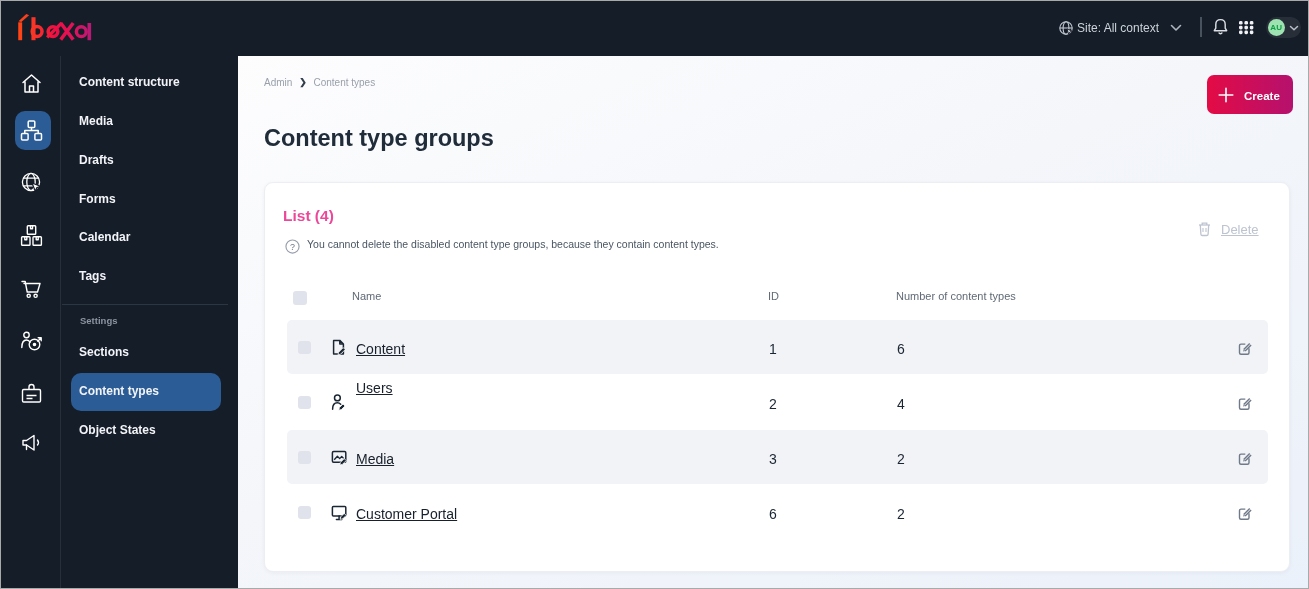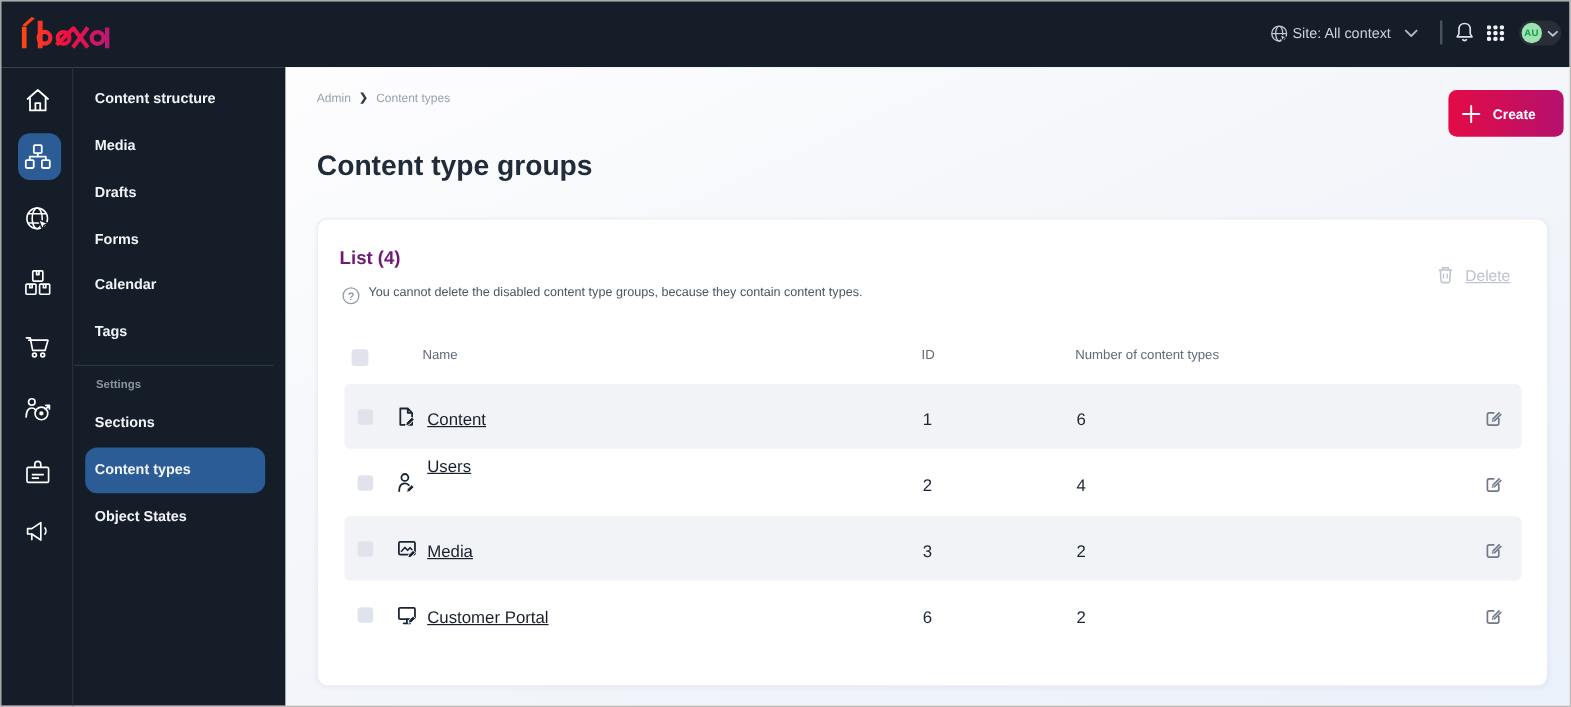--- a/index.html
+++ b/index.html
@@ -31,29 +31,29 @@
   .mitem { position:absolute; left:18px; font-size:12px; font-weight:bold; color:#f2f4f7; }
   #pdivider { position:absolute; left:1px; top:248px; width:166px; height:1px; background:#2c3542; }
   #settingslbl { position:absolute; left:19px; top:259px; font-size:9.5px; font-weight:bold; color:#8b94a1; }
   #mactive { position:absolute; left:10px; top:317px; width:150px; height:37.5px;
              border-radius:10px; background:#2b5c95; }
   
   #main { position:absolute; left:237px; top:55px; width:1070px; height:532px;
           background:linear-gradient(155deg,#fdfdfe 0%,#f4f6fa 45%,#ebf1fa 100%); }
   #crumb { position:absolute; left:263px; top:76px; font-size:10px; color:#99a0ab; }
   #crumb b { color:#333e4b; font-size:9px; padding:0 4px; position:relative; top:-1px; }
-  #createbtn { position:absolute; left:1206px; top:74px; width:96px; height:39px; border-radius:7px;
+  #createbtn { position:absolute; left:1206px; top:74px; width:86px; height:39px; border-radius:7px;
                background:linear-gradient(90deg,#e30b45 0%,#b5116e 100%);
                color:#fff; }
     #createbtn .lbl { position:absolute; left:37px; top:15px; font-size:11.5px; font-weight:bold; }
   #h1 { position:absolute; left:263px; top:124px; font-size:23.5px; font-weight:bold;
         color:#202c3a; letter-spacing:0; }
   #card { position:absolute; left:263px; top:181px; width:1026px; height:390px; background:#fff;
           border:1px solid #eceef3; border-radius:9px; box-shadow:0 1px 4px rgba(30,40,70,.05); }
-  #listhdr { position:absolute; left:282px; top:206px; font-size:15.5px; font-weight:bold; color:#701a75; }
+  #listhdr { position:absolute; left:282px; top:206px; font-size:15.5px; font-weight:bold; color:#ec4899; }
   #helptext { position:absolute; left:306px; top:237px; font-size:10.5px; color:#4a5663; }
   #helpic { position:absolute; left:284px; top:238px; width:15px; height:15px; }
   #delbtn { position:absolute; left:1196px; top:220px; color:#bdc3cf; }
   #delbtn span { position:absolute; left:24px; top:1px; font-size:13px;text-decoration:underline; }
   .th { position:absolute; top:289px; font-size:11px; color:#606a76; }
   .cb { position:absolute; width:13px; height:13px; border-radius:3px; background:#e0e3ec; }
   .cbh { position:absolute; left:292px; top:290px; width:14px; height:14px; border-radius:3px; background:#e0e3ec; }
   .grow { position:absolute; left:286px; width:981px; height:54px; border-radius:5px; background:#f2f3f6; }
   .rlink { position:absolute; left:355px; font-size:14px; color:#17202b; text-decoration:underline; }
   .rtxt { position:absolute; font-size:14px; color:#1b2633; }

